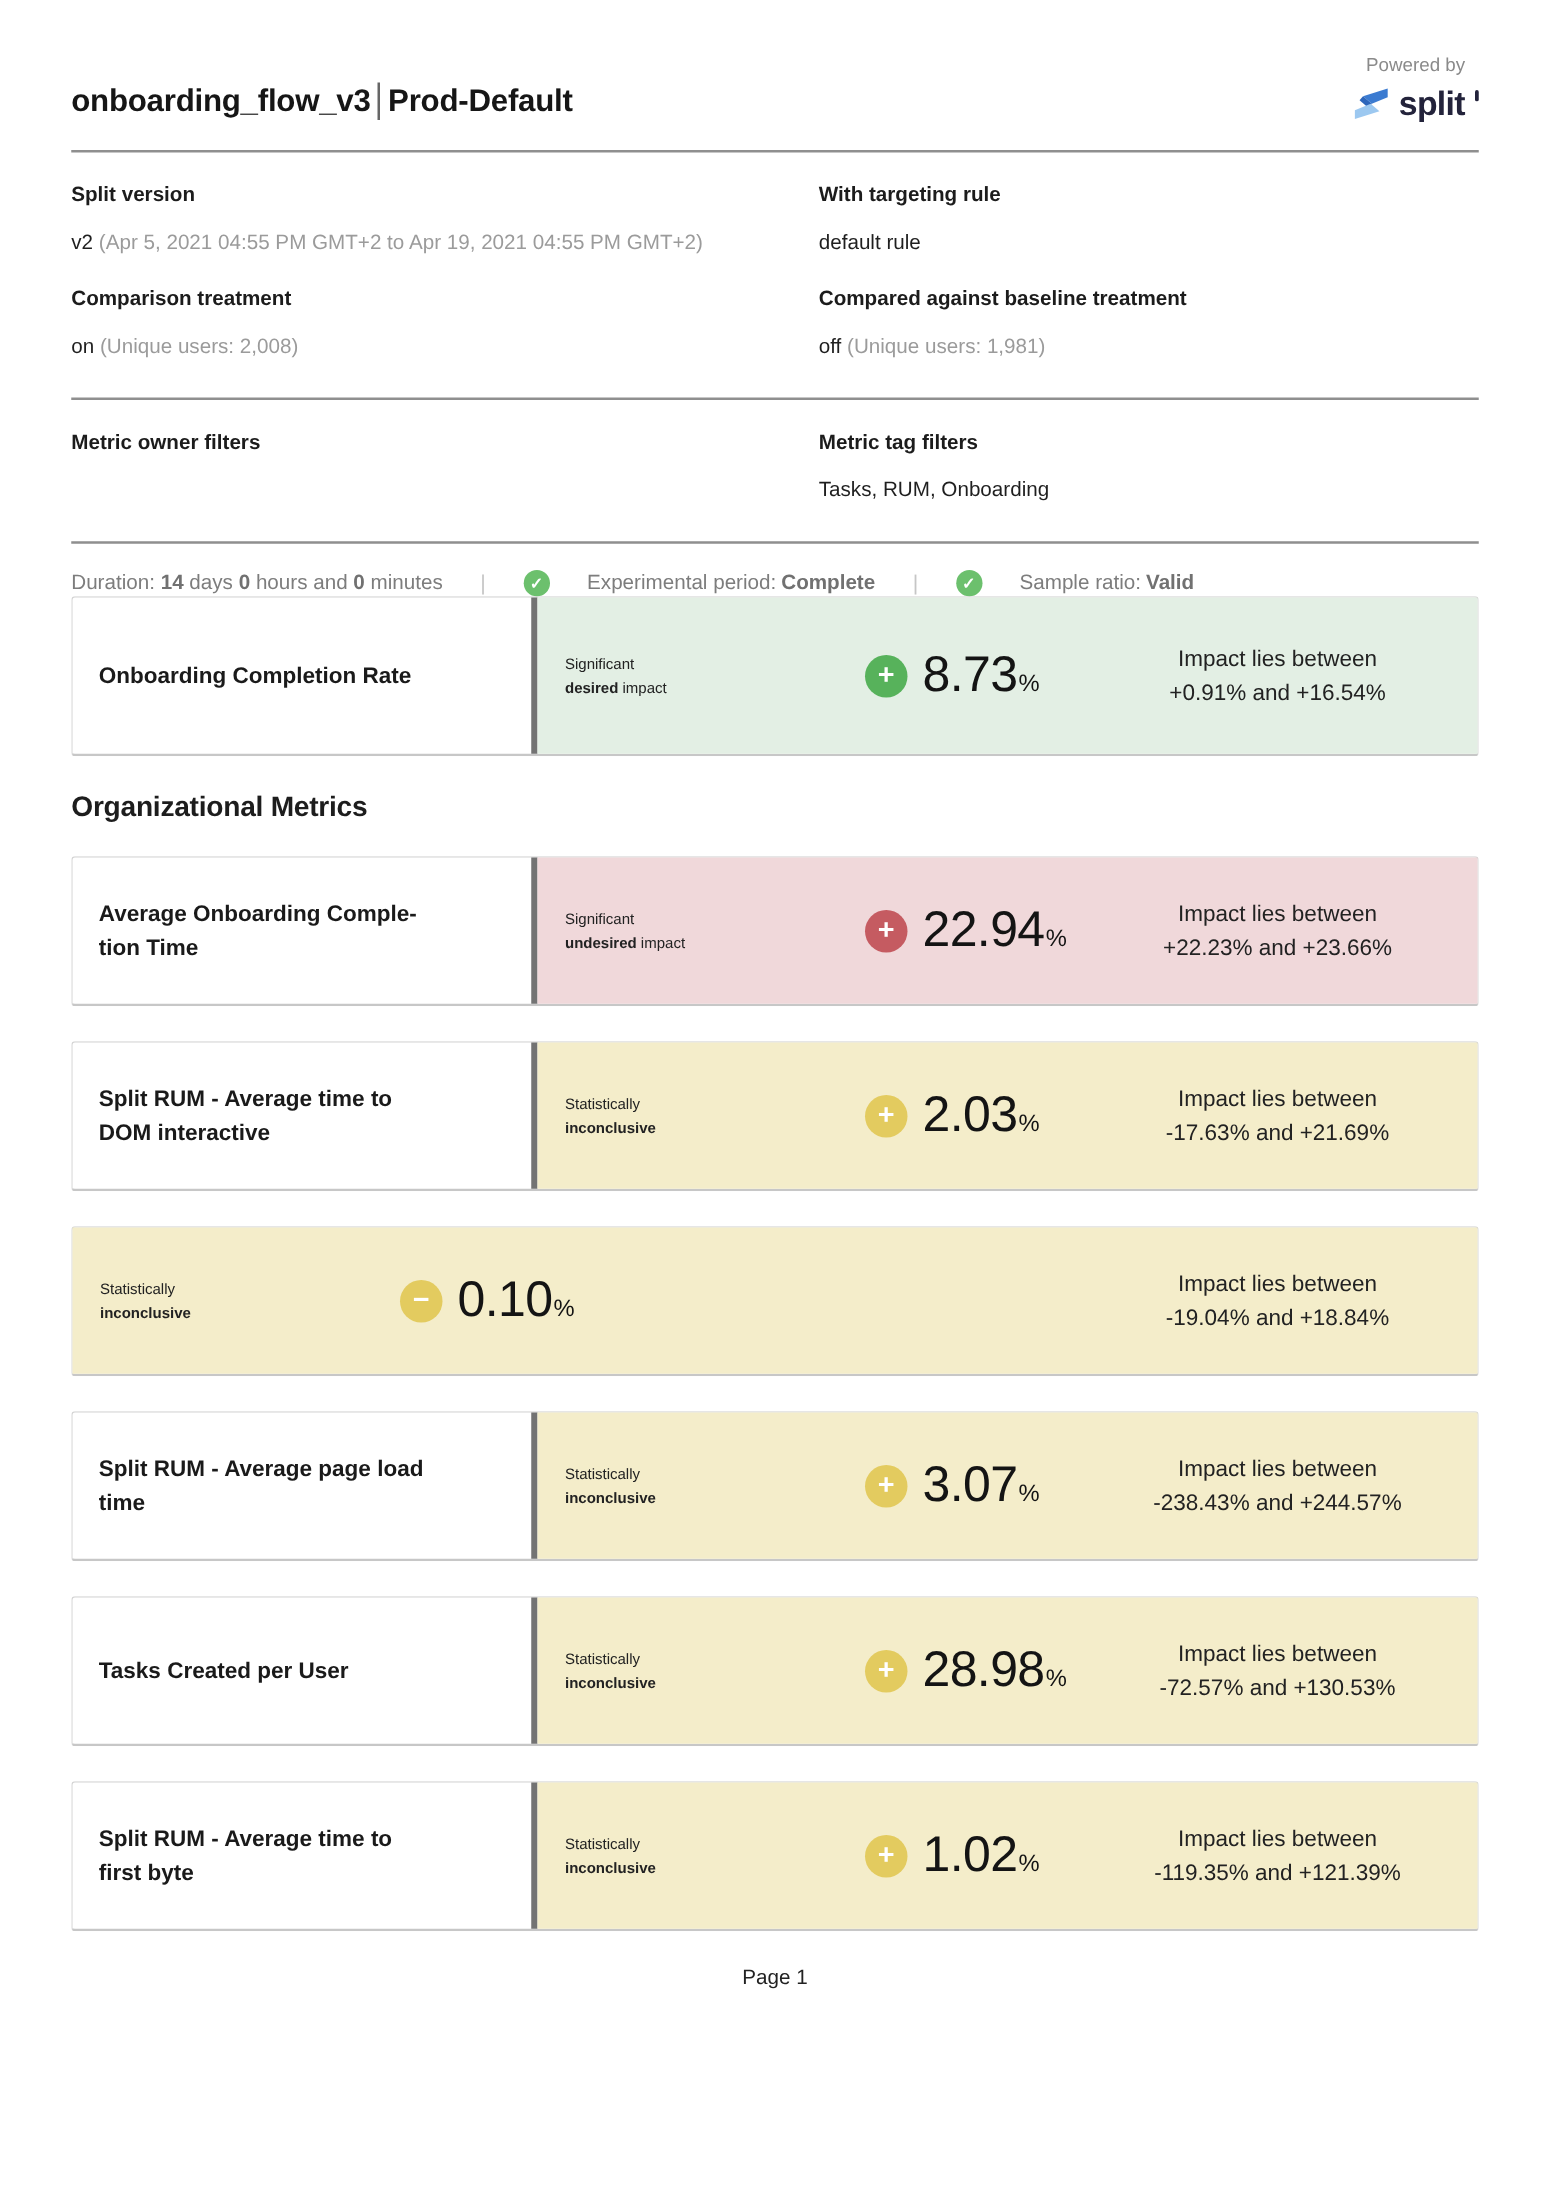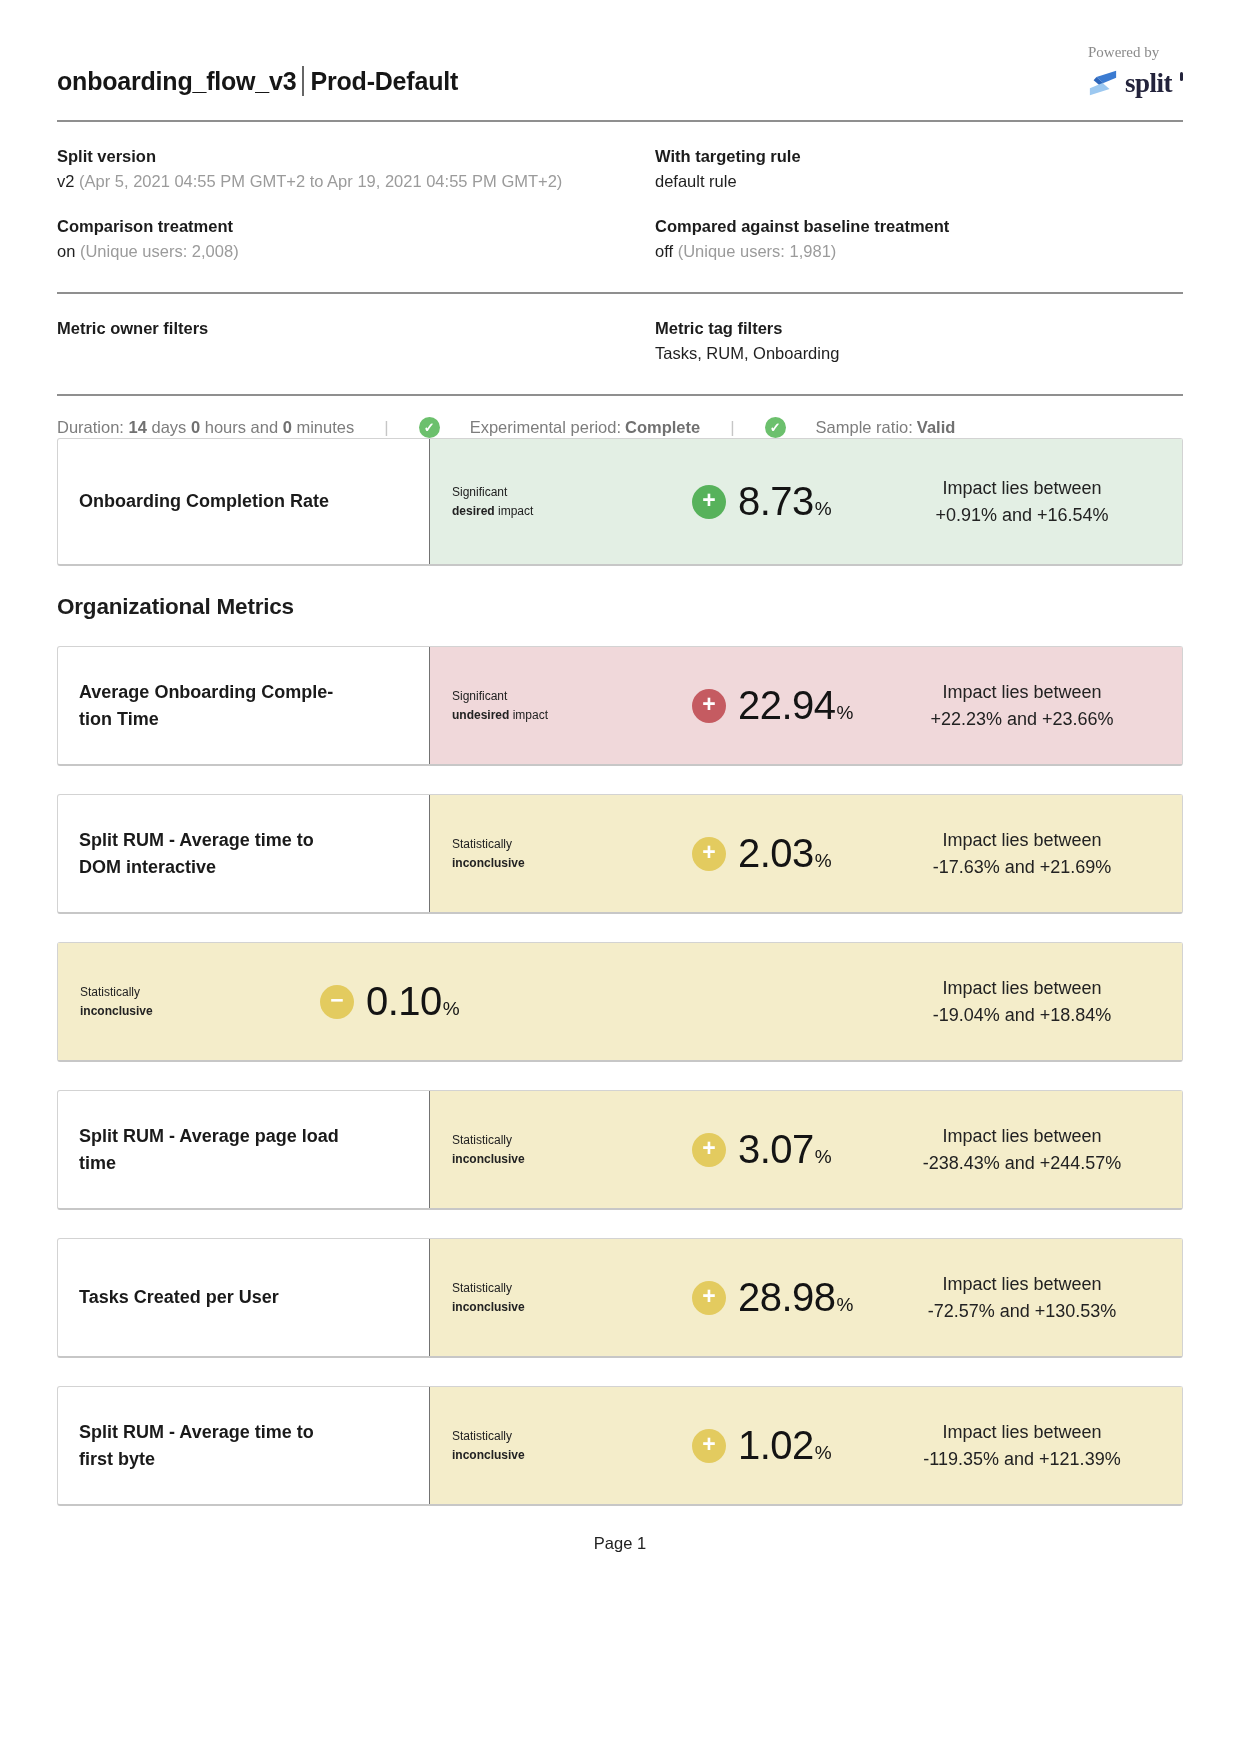--- a/index.html
+++ b/index.html
@@ -9,52 +9,52 @@
     background: #ffffff; color: #1f1f1f;
     font-family: "Liberation Sans", sans-serif;
   }
   .page { padding: 0 57px; }
 
   
   .header { display: flex; justify-content: space-between; align-items: flex-end; padding-top: 44px; }
   .title-row { display: flex; align-items: center; gap: 6px; padding-bottom: 2px; }
   .title, .env { font-size: 25px; font-weight: 600; color: #161616; letter-spacing: -0.2px; }
   .title-pipe { width: 2px; height: 30px; background: #666; }
-  .brand-block { text-align: left; font-family: Liberation Serif, serif; }
+  .brand-block { text-align: center; }
   .powered { font-size: 15px; color: #8a8a8a; margin-bottom: 7px; }
   .logo-row { display: flex; align-items: center; justify-content: flex-end; gap: 7px; }
   .logo-text { font-size: 27px; font-weight: 700; color: #23233b; letter-spacing: -0.5px; line-height: 1; }
   .logo-tick { width: 3px; height: 9px; background: #23233b; border-radius: 2px; margin: -14px 0 0 1px; }
 
   .rule { border: 0; height: 2px; background: #8f8f8f; margin: 0; }
   .rule-1 { margin-top: 22px; }
   .rule-mid { margin-top: 30px; }
 
   
   .meta-grid { display: grid; grid-template-columns: 598px 1fr; }
   .meta-label { font-size: 16.5px; font-weight: 700; color: #1c1c1c; margin-top: 25px; }
-  .meta-value { font-size: 16.5px; margin-top: 6px; min-height: 20px; }
+  .meta-value { font-size: 16.5px; margin-top: 19px; min-height: 20px; }
   .muted { color: #9b9b9b; }
 
   
   .status-bar { display: flex; align-items: center; gap: 30px; margin-top: 21px; font-size: 16.5px; color: #7d7d7d; }
   .status-bar .b { font-weight: 700; color: #717171; }
   .pipe { color: #c6c6c6; font-size: 17px; }
   .check { width: 21px; height: 21px; border-radius: 50%; background: #6cc06d; color: #fff; font-size: 13px; font-weight: 700; display: inline-flex; align-items: center; justify-content: center; flex: none; }
   .sb-item .b { margin-left: 4px; }
 
   
   .section-heading { font-size: 22.5px; font-weight: 600; color: #1d1d1d; margin: 0; letter-spacing: -0.2px; }
   .sec-key .section-heading { margin-top: 58px; margin-bottom: 21px; }
   .sec-org .section-heading { margin-top: 16px; margin-bottom: 26px; }
 
   
   .card { display: flex; height: 120px; border: 1px solid #d3d3d3; border-bottom: 2px solid #c7c7c7; border-radius: 3px; margin-bottom: 28px; background: #fff; }
   .card-key { height: 128px; }
-  .card-label { width: 372px; flex: none; display: flex; align-items: center; padding: 0 26px 0 21px; border-right: 1px solid #737373; }
+  .card-label { width: 372px; flex: none; display: flex; align-items: center; padding: 0 26px 0 21px; border-right: 5px solid #737373; }
   .metric-name { font-size: 18px; font-weight: 700; color: #1a1a1a; line-height: 1.5; white-space: pre-line; }
   .card-body { flex: 1; display: flex; align-items: center; }
   .status { width: 262px; flex: none; padding-left: 22px; font-size: 12px; line-height: 1.55; color: #222; }
   .status .b { font-weight: 700; }
   .value { flex: 1; display: flex; align-items: center; gap: 12px; }
   .sign { width: 34px; height: 34px; border-radius: 50%; color: #fff; font-size: 23px; font-weight: 700; display: inline-flex; align-items: center; justify-content: center; flex: none; line-height: 1; padding-bottom: 2px; }
   .num-wrap { display: flex; align-items: baseline; }
   .num { font-size: 40px; font-weight: 500; color: #141414; letter-spacing: -0.5px; }
   .pct { font-size: 19px; font-weight: 500; color: #141414; margin-left: 1px; }
   .impact { width: 296px; flex: none; padding-right: 24px; text-align: center; font-size: 18px; line-height: 1.5; color: #222; }

